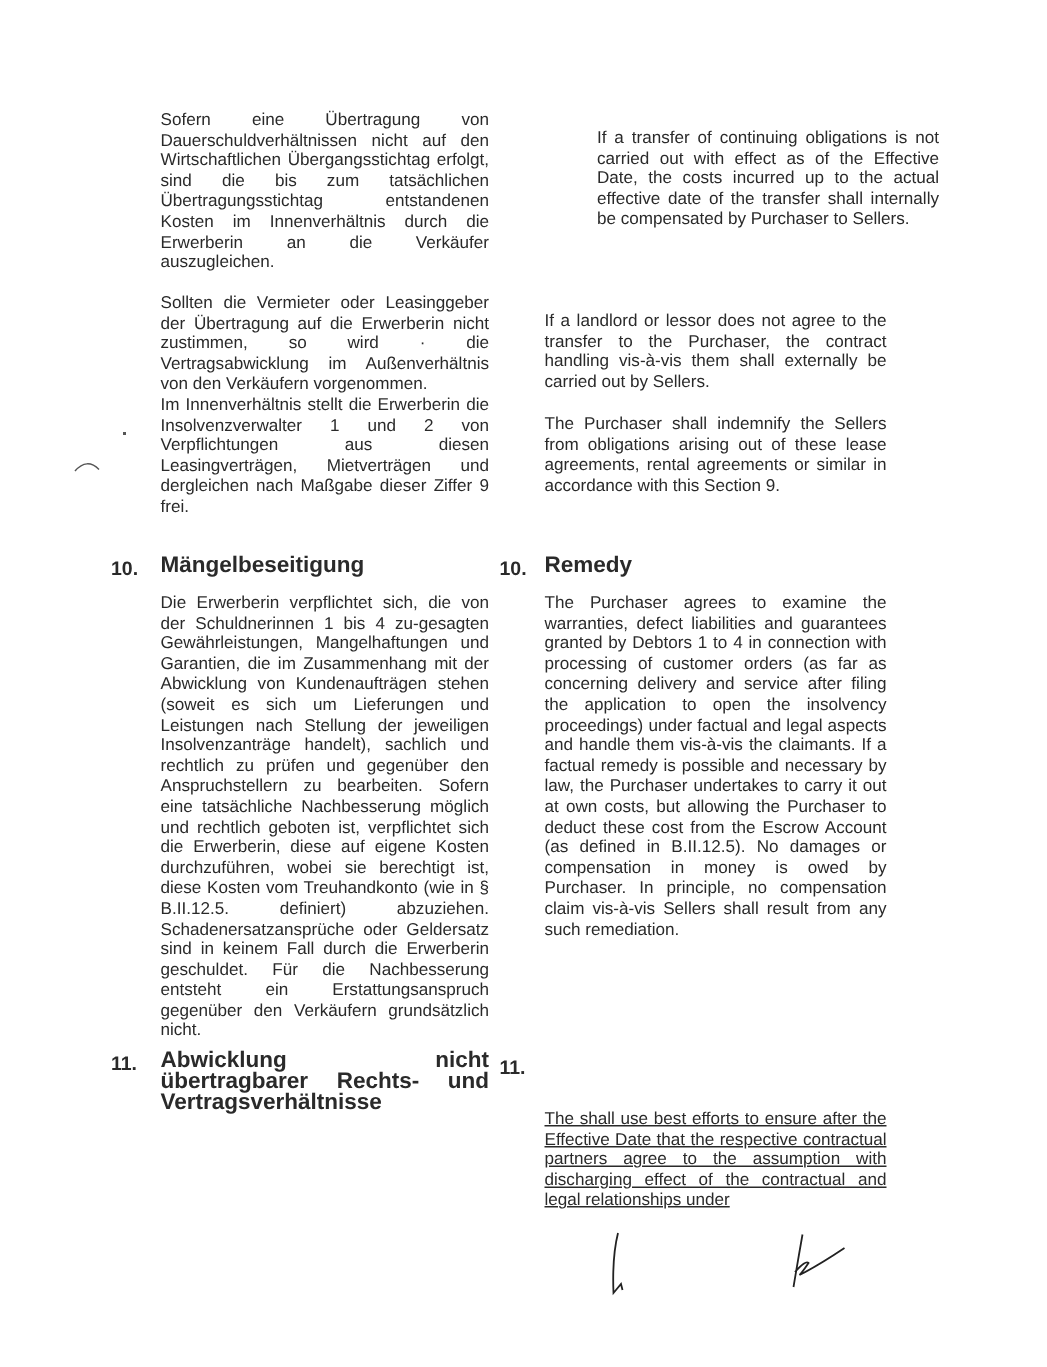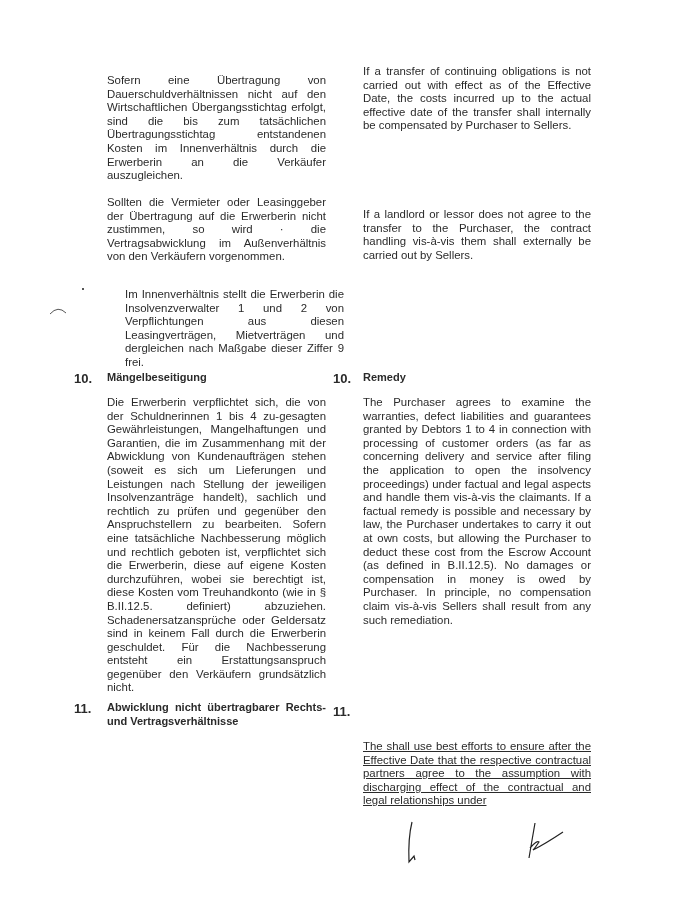--- a/index.html
+++ b/index.html
@@ -3,41 +3,42 @@
 <meta charset="utf-8">
 <style>
   html, body { margin: 0; padding: 0; background: #ffffff; }
   body { width: 698px; height: 911px; position: relative; overflow: hidden;
          font-family: "Liberation Sans", sans-serif; color: #2a2a2a; }
   .page { position: absolute; left: 0; top: 0; width: 698px; height: 911px; background: #fff; }
   .para { position: absolute; font-size: 11.4px; line-height: 13.6px; text-align: justify; margin: 0; }
   .left { left: 107px; width: 219px; }
   .right { left: 363px; width: 228px; }
   .num { position: absolute; font-size: 13px; font-weight: bold; }
-  .head { position: absolute; font-size: 11px; font-weight: bold; line-height: 14px; }
+  .head { position: absolute; font-size: 15px; font-weight: bold; line-height: 14px; }
   .mark { position: absolute; }
 </style>
 </head>
 <body>
 
 <div class="page">
 
   <p class="para left" style="top:74px;">Sofern eine Übertragung von Dauerschuldverhältnissen nicht auf den Wirtschaftlichen Übergangsstichtag erfolgt, sind die bis zum tatsächlichen Übertragungsstichtag entstandenen Kosten im Innenverhältnis durch die Erwerberin an die Verkäufer auszugleichen.</p>
   <p class="para left" style="top:196px;">Sollten die Vermieter oder Leasinggeber der Übertragung auf die Erwerberin nicht zustimmen, so wird · die Vertragsabwicklung im Außenverhältnis von den Verkäufern vorgenommen.</p>
-  <p class="para left" style="top:288px;margin-left:18px;">Im Innenverhältnis stellt die Erwerberin die Insolvenzverwalter 1 und 2 von Verpflichtungen aus diesen Leasingverträgen, Mietverträgen und dergleichen nach Maßgabe dieser Ziffer 9 frei.</p>
+  <p class="para left" style="top:264px;">Im Innenverhältnis stellt die Erwerberin die Insolvenzverwalter 1 und 2 von Verpflichtungen aus diesen Leasingverträgen, Mietverträgen und dergleichen nach Maßgabe dieser Ziffer 9 frei.</p>
 
   <span class="num" style="left:74px; top:371px;">10.</span>
   <span class="head" style="left:107px; top:370px; width:219px;">Mängelbeseitigung</span>
   <p class="para left" style="top:396px;">Die Erwerberin verpflichtet sich, die von der Schuldnerinnen 1 bis 4 zu-gesagten Gewährleistungen, Mangelhaftungen und Garantien, die im Zusammenhang mit der Abwicklung von Kundenaufträgen stehen (soweit es sich um Lieferungen und Leistungen nach Stellung der jeweiligen Insolvenzanträge handelt), sachlich und rechtlich zu prüfen und gegenüber den Anspruchstellern zu bearbeiten. Sofern eine tatsächliche Nachbesserung möglich und rechtlich geboten ist, verpflichtet sich die Erwerberin, diese auf eigene Kosten durchzuführen, wobei sie berechtigt ist, diese Kosten vom Treuhandkonto (wie in § B.II.12.5. definiert) abzuziehen. Schadenersatzansprüche oder Geldersatz sind in keinem Fall durch die Erwerberin geschuldet. Für die Nachbesserung entsteht ein Erstattungsanspruch gegenüber den Verkäufern grundsätzlich nicht.</p>
 
   <span class="num" style="left:74px; top:701px;">11.</span>
   <span class="head" style="left:107px; top:700px; width:219px; text-align:justify; text-align-last:left;">Abwicklung nicht übertragbarer Rechts- und Vertragsverhältnisse</span>
 
-  <p class="para right" style="top:65px;">If a transfer of continuing obligations is not carried out with effect as of the Effective Date, the costs incurred up to the actual effective date of the transfer shall internally be compensated by Purchaser to Sellers.</p>
+  <p class="para right" style="top:86px;margin-left:35px;">If a transfer of continuing obligations is not carried out with effect as of the Effective Date, the costs incurred up to the actual effective date of the transfer shall internally be compensated by Purchaser to Sellers.</p>
   <p class="para right" style="top:208px;">If a landlord or lessor does not agree to the transfer to the Purchaser, the contract handling vis-à-vis them shall externally be carried out by Sellers.</p>
+  <p class="para right" style="top:277px;">The Purchaser shall indemnify the Sellers from obligations arising out of these lease agreements, rental agreements or similar in accordance with this Section 9.</p>
 
   <span class="num" style="left:333px; top:371px;">10.</span>
   <span class="head" style="left:363px; top:370px; width:228px;">Remedy</span>
   <p class="para right" style="top:396px;">The Purchaser agrees to examine the warranties, defect liabilities and guarantees granted by Debtors 1 to 4 in connection with processing of customer orders (as far as concerning delivery and service after filing the application to open the insolvency proceedings) under factual and legal aspects and handle them vis-à-vis the claimants. If a factual remedy is possible and necessary by law, the Purchaser undertakes to carry it out at own costs, but allowing the Purchaser to deduct these cost from the Escrow Account (as defined in B.II.12.5). No damages or compensation in money is owed by Purchaser. In principle, no compensation claim vis-à-vis Sellers shall result from any such remediation.</p>
 
   <span class="num" style="left:333px; top:704px;">11.</span>
   <p class="para right" style="top:740px;text-decoration:underline;">The shall use best efforts to ensure after the Effective Date that the respective contractual partners agree to the assumption with discharging effect of the contractual and legal relationships under</p>
 
   <svg class="mark" style="left:48px; top:305px;" width="20" height="12">
     <path d="M2 9 Q10 0 18 8" stroke="#555" stroke-width="1" fill="none"></path>

